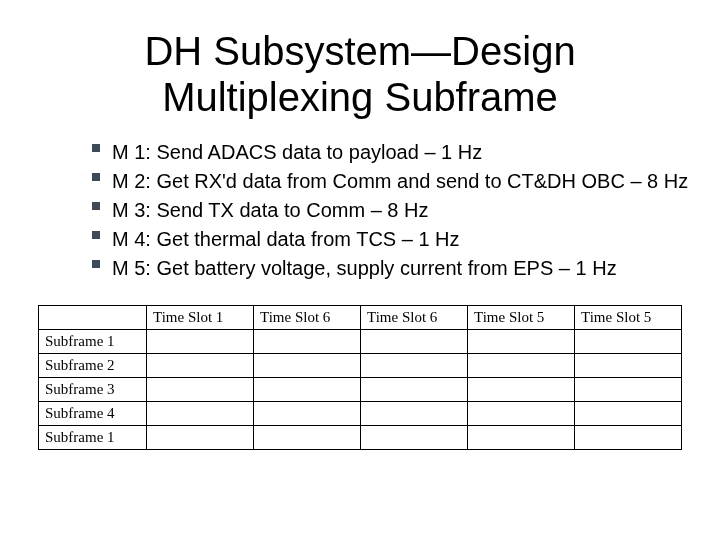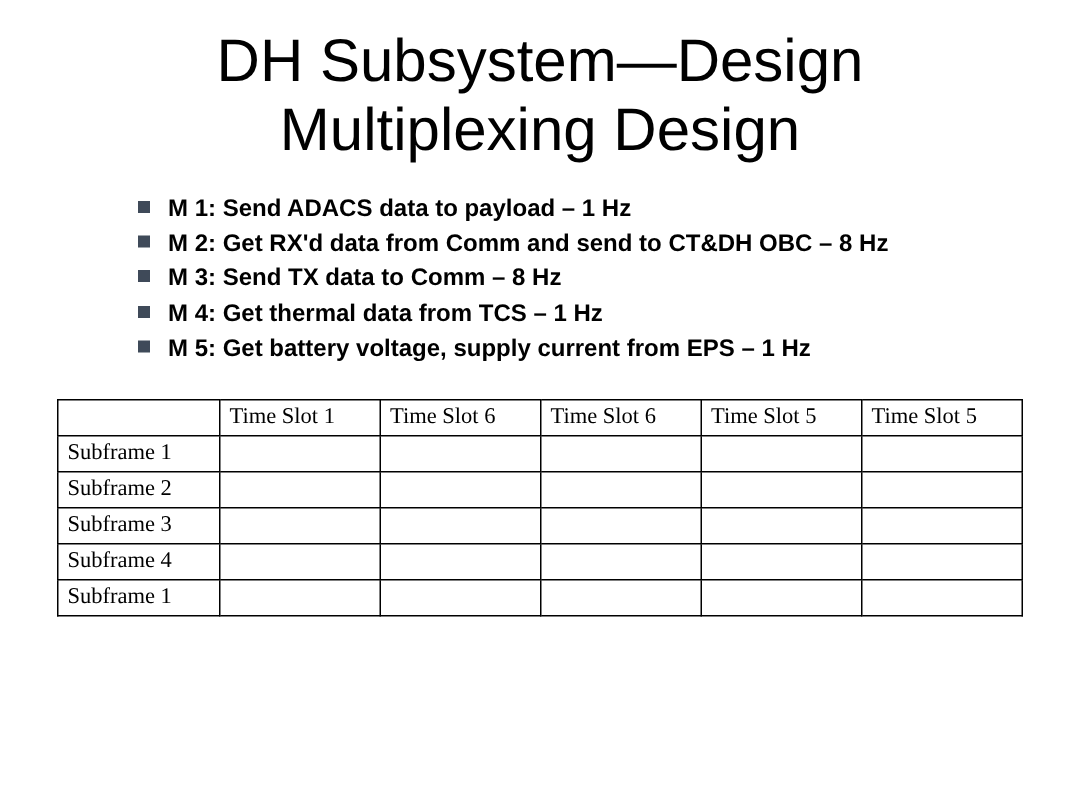--- a/index.html
+++ b/index.html
@@ -9,33 +9,33 @@
     height: 540px;
     background: #fff;
     font-family: Arial, Helvetica, sans-serif;
     color: #000;
   }
   .slide {
     position: relative;
     width: 720px;
     height: 540px;
     box-sizing: border-box;
-    padding: 18px 30px 30px 30px;
+    padding: 28px 30px 30px 30px;
   }
   .title {
     text-align: center;
     font-size: 40px;
     line-height: 1.15;
     font-weight: 400;
     margin: 0 0 8px 0;
   }
   .bullets {
     margin: 18px 0 22px 62px;
-    font-size: 16px;
-    font-weight: 700;
+    font-size: 20px;
+    font-weight: 400;
     line-height: 1.45;
   }
   .bullet {
     display: flex;
     align-items: flex-start;
   }
   .square {
     display: inline-block;
     width: 8px;
     height: 8px;
@@ -66,21 +66,21 @@
     margin-left: 32px;
   }
 </style>
 </head>
 <body>
 
 <div class="slide">
 
   <h1 class="title">
     <span>DH Subsystem—Design</span><br>
-    <span>Multiplexing Design</span>
+    <span>Multiplexing Subframe</span>
   </h1>
 
   <div class="bullets">
     <div class="bullet">
       <span class="square"></span>
       <span>M 1: Send ADACS data to payload – 1 Hz</span>
     </div>
     <div class="bullet">
       <span class="square"></span>
       <span>M 2: Get RX'd data from Comm and send to CT&amp;DH OBC – 8 Hz</span>

